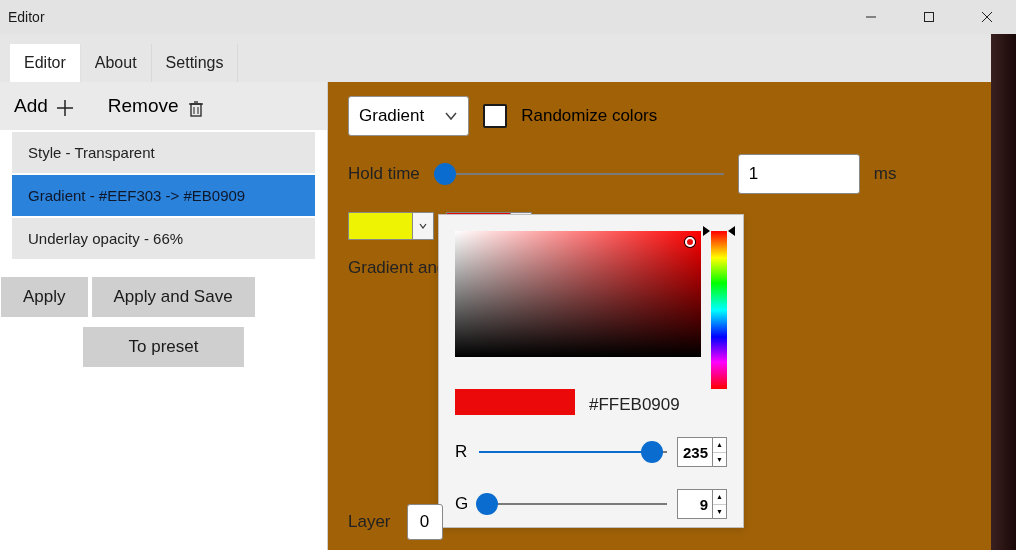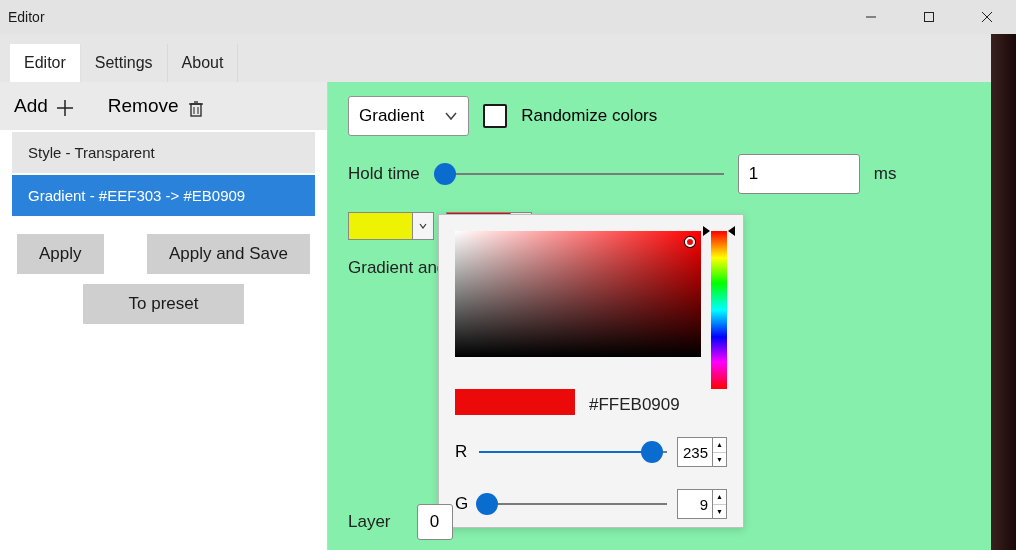--- a/index.html
+++ b/index.html
@@ -42,33 +42,33 @@
   padding: 6px 6px; cursor: pointer;
 }
 .actionbar .act svg { width: 18px; height: 18px; }
 .actionbar .spacer { width: 14px; }
 
 .layer-list { padding: 0 0 10px 0; }
 .layer-item {
   padding: 12px 16px; font-size: 15px; color: #222;
   background: #e6e6e6; margin: 2px 12px; cursor: pointer;
 }
-.layer-item.selected { background: #2a82da; color: #ffffff; }
-
-.btn-row { display: flex; gap: 20px; justify-content: space-between; padding: 6px 17px; }
+.layer-item.selected { background: #2a82da; color: #0f172a; }
+
+.btn-row { display: flex; gap: 4px; justify-content: flex-start; padding: 6px 1px; }
 .btn-row2 { display: flex; justify-content: center; padding: 4px 10px; }
 .btn {
   background: #cfcfcf; border: none; padding: 10px 22px; font-size: 17px;
   color: #1a1a1a; cursor: pointer;
 }
 .btn.small { padding: 10px 22px; }
 .btn.wide { padding: 10px 46px; }
 
 .main {
-  flex: 1; background: #86efac; padding: 14px 20px 0 20px; position: relative;
+  flex: 1; background: #a16207; padding: 14px 20px 0 20px; position: relative;
 }
 
 .row { display: flex; align-items: center; gap: 14px; margin-bottom: 18px; }
 
 .dropdown {
   display: flex; align-items: center; border: 1px solid #919191;
   border-radius: 3px; height: 40px; padding: 0 10px; gap: 20px;
   font-size: 17px; cursor: pointer; background: #fff;
 }
 .dropdown svg { width: 14px; height: 10px; }
@@ -165,34 +165,34 @@
 }
 .rgb-slider .thumb {
   position: absolute; width: 22px; height: 22px; background: #0a6cce;
   border-radius: 50%; top: 50%; transform: translate(-50%, -50%);
 }
 .spin {
   display: flex; border: 1px solid #888; height: 30px; background: #fff;
 }
 .spin .val {
   width: 34px; display: flex; align-items: center; justify-content: flex-end;
-  padding-right: 4px; font-size: 15px;
+  padding-right: 4px; font-size: 15px; font-weight: bold;
 }
 .spin .arrows {
   width: 14px; display: flex; flex-direction: column; border-left: 1px solid #888;
 }
 .spin .arrows div {
   flex: 1; display: flex; align-items: center; justify-content: center;
   font-size: 7px; cursor: pointer;
 }
 .spin .arrows div:first-child { border-bottom: 1px solid #ccc; }
 
 .layer-row {
   position: absolute; bottom: 10px; left: 20px; display: flex;
-  align-items: center; gap: 26px;
+  align-items: center; gap: 16px;
 }
 .layer-spin {
   display: flex; border: 1px solid #888; height: 36px; background: #fff;
   border-radius: 3px;
 }
 .layer-spin .val {
   width: 34px; display: flex; align-items: center; justify-content: center;
   font-size: 17px;
 }
 
@@ -221,22 +221,22 @@
       <svg viewBox="0 0 10 10">
           <line x1="0" y1="0" x2="10" y2="10" stroke="#222" stroke-width="1"></line>
           <line x1="10" y1="0" x2="0" y2="10" stroke="#222" stroke-width="1"></line>
         </svg>
     </div>
   </div>
 </div>
 
 <div class="tabstrip">
   <div class="tab active">Editor</div>
+  <div class="tab">About</div>
   <div class="tab">Settings</div>
-  <div class="tab">About</div>
 </div>
 
 <div class="body">
   <div class="sidebar">
     <div class="actionbar">
       <div class="act">
         <span>Add</span>
         <svg viewBox="0 0 18 18">
             <line x1="9" y1="1" x2="9" y2="17" stroke="#222" stroke-width="1.5"></line>
             <line x1="1" y1="9" x2="17" y2="9" stroke="#222" stroke-width="1.5"></line>
@@ -251,20 +251,21 @@
             <line x1="7" y1="3" x2="11" y2="3" stroke="#222" stroke-width="1.3"></line>
             <line x1="7" y1="8" x2="7" y2="15" stroke="#222" stroke-width="1"></line>
             <line x1="11" y1="8" x2="11" y2="15" stroke="#222" stroke-width="1"></line>
           </svg>
       </div>
     </div>
 
     <div class="layer-list">
       <div class="layer-item">Style - Transparent</div>
       <div class="layer-item selected">Gradient - #EEF303 -&gt; #EB0909</div>
+      <div class="layer-item">Underlay opacity - 66%</div>
     </div>
 
     <div class="btn-row">
       <button class="btn small">Apply</button>
       <button class="btn small">Apply and Save</button>
     </div>
     <div class="btn-row2">
       <button class="btn wide">To preset</button>
     </div>
   </div>

